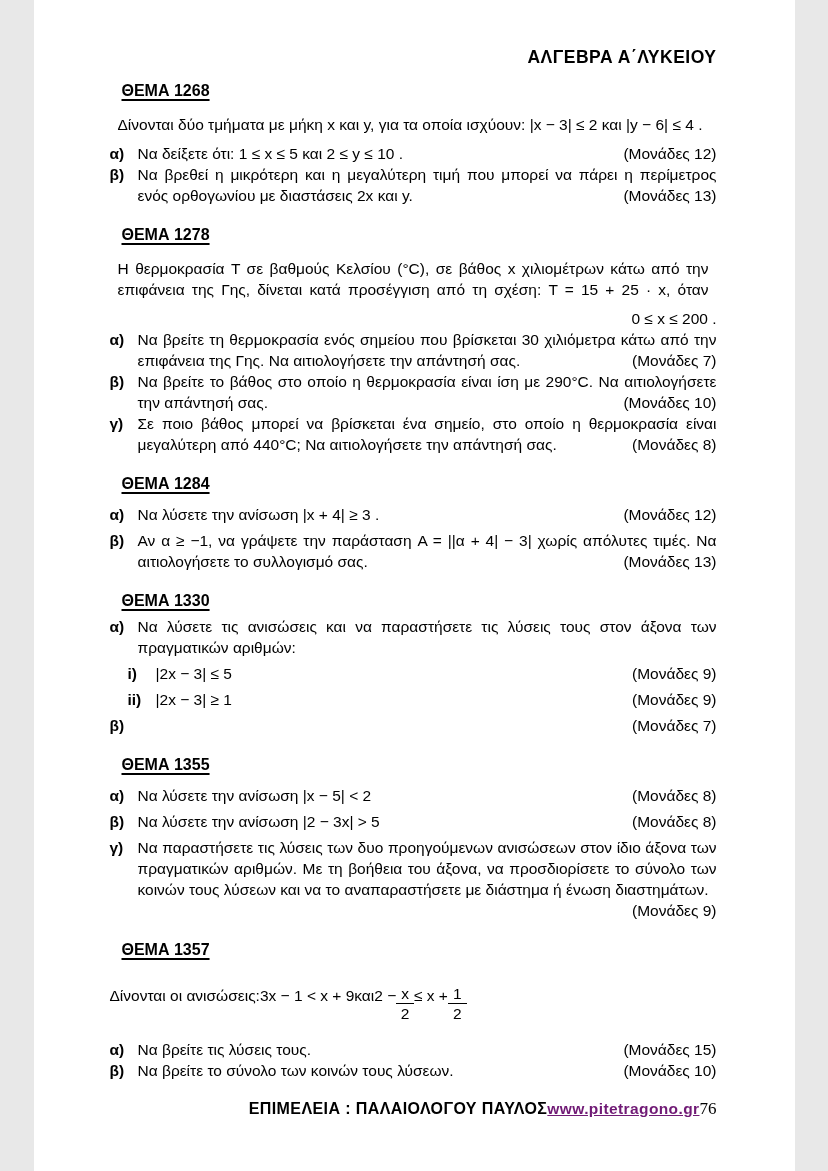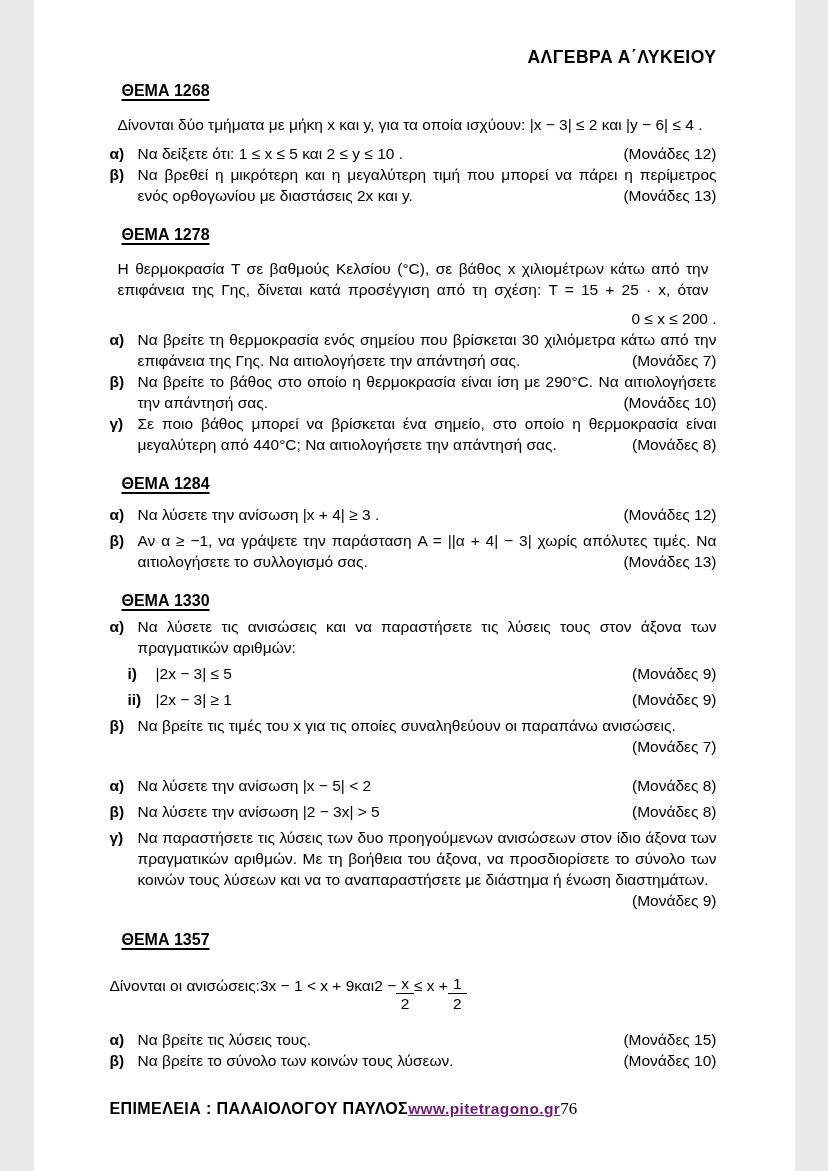--- a/index.html
+++ b/index.html
@@ -39,21 +39,21 @@
   .points.own-line { float: none; display: block; text-align: right; padding-left: 0; }
   .subpart { display: flex; padding-left: 18px; margin: 5px 0; }
   .subpart-label { flex: 0 0 28px; font-weight: bold; }
   .math { white-space: nowrap; }
   .intro-math { display: flex; align-items: flex-start; flex-wrap: wrap; margin: 20px 0 6px 0; min-height: 48px; }
   .frac { display: inline-flex; flex-direction: column; align-items: center; line-height: 17px; }
   .frac .num { display: block; border-bottom: 1.5px solid #000; padding: 0 5px 1px 5px; }
   .frac .den { display: block; padding-top: 1px; }
   .page-footer {
     position: absolute; left: 76px; right: 78px; top: 1098px;
-    display: flex; justify-content: flex-start; align-items: baseline;
+    display: flex; justify-content: flex-end; align-items: baseline;
   }
   .credits { font-weight: bold; font-size: 16px; letter-spacing: .4px; }
   .site-link { color: #701a75; font-weight: bold; font-size: 15.5px; text-decoration: underline; letter-spacing: .4px; cursor: pointer; }
   .page-num { font-family: "Liberation Serif", serif; font-size: 17px; }
 </style>
 </head>
 <body>
 
 <div class="page">
 
@@ -111,25 +111,26 @@
     <div class="subpart">
       <span class="subpart-label">i)</span>
       <div class="part-body"><span class="part-text math">|2x − 3| ≤ 5</span><span class="points">(Μονάδες 9)</span></div>
     </div>
     <div class="subpart">
       <span class="subpart-label">ii)</span>
       <div class="part-body"><span class="part-text math">|2x − 3| ≥ 1</span><span class="points">(Μονάδες 9)</span></div>
     </div>
     <div class="part">
       <span class="part-label">β)</span>
-      <div class="part-body"><span class="part-text">Να βρείτε τις τιμές του x για τις οποίες συναληθεύουν οι παραπάνω ανισώσεις.</span><span class="points own-line">(Μονάδες 7)</span></div>
+      <div class="part-body"><span class="points own-line">(Μονάδες 7)</span></div>
     </div>
   </section>
 
   <section class="problem">
+    <div class="heading-row"><span class="theme-heading">ΘΕΜΑ 1355</span></div>
     <div class="part spaced">
       <span class="part-label">α)</span>
       <div class="part-body"><span class="part-text">Να λύσετε την ανίσωση |x − 5| &lt; 2</span><span class="points">(Μονάδες 8)</span></div>
     </div>
     <div class="part spaced">
       <span class="part-label">β)</span>
       <div class="part-body"><span class="part-text">Να λύσετε την ανίσωση |2 − 3x| &gt; 5</span><span class="points">(Μονάδες 8)</span></div>
     </div>
     <div class="part spaced">
       <span class="part-label">γ)</span>

